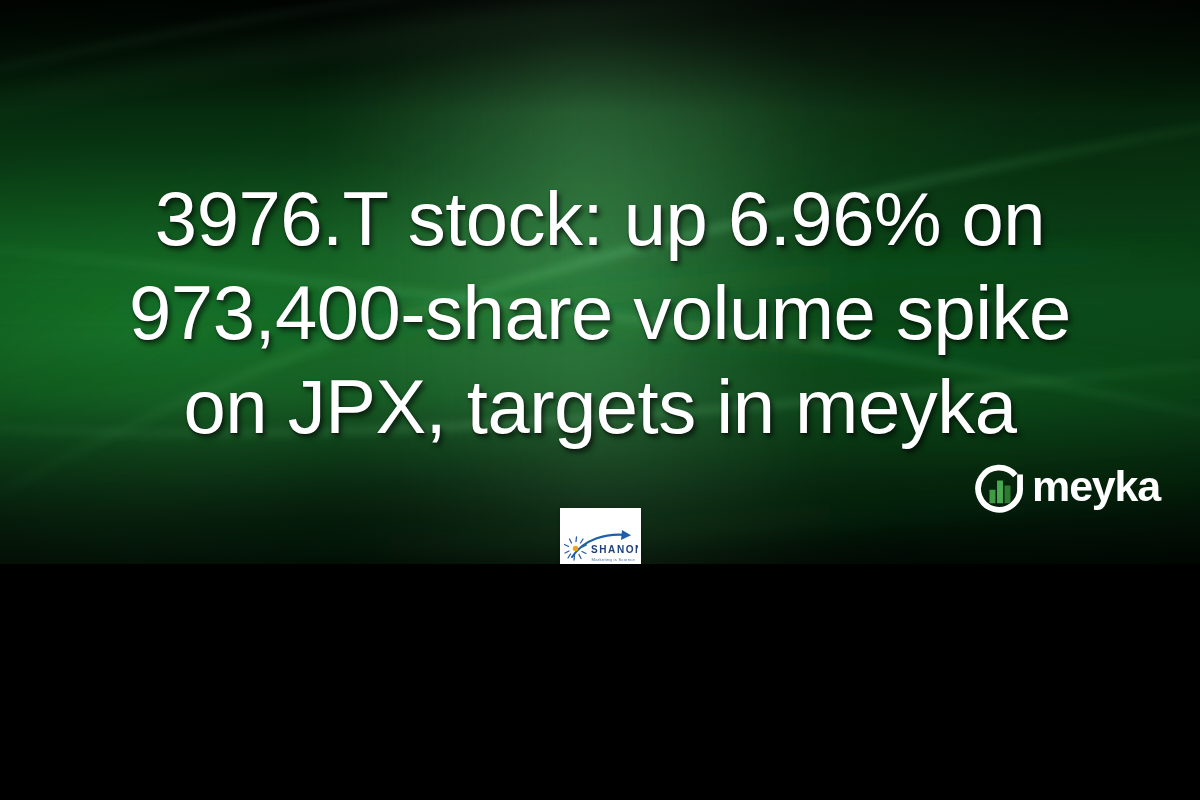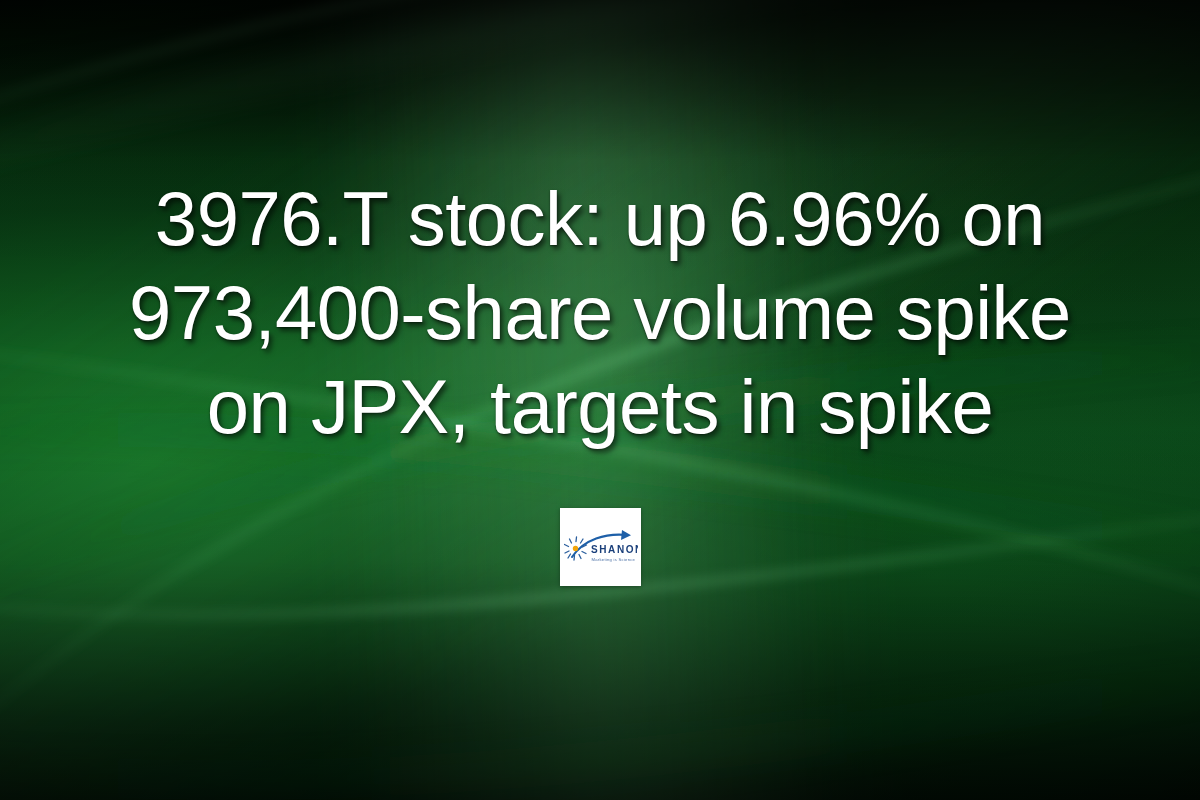--- a/index.html
+++ b/index.html
@@ -6,21 +6,21 @@
 
   html, body {
     width:1200px; height:800px;
     overflow:hidden;
     background:#000;
     font-family:"Liberation Sans", sans-serif;
   }
 
   #card {
     position:relative;
-    width:1200px; height:800px;
+    width:1200px; height:564px;
     overflow:hidden;
     background:#04260c;
   }
 
   
   .bg-layer { position:absolute; inset:0; }
 
   #bg-base {
     background:
       radial-gradient(125% 85% at 12% 58%,  rgba(22,120,40,0.95) 0%, rgba(10,70,24,0.55) 38%, rgba(2,22,7,0) 72%),
@@ -147,21 +147,21 @@
       <path d="M-60,905 C400,960 900,900 1520,820" fill="none" stroke="url(#gstreak2)" stroke-width="10" filter="url(#blurA)"></path>
       <path d="M-60,520 C420,470 900,560 1520,620" fill="none" stroke="url(#gdim)" stroke-width="30" filter="url(#blurB)"></path>
     </svg>
   </div>
 
   <div class="bg-layer" id="bg-vignette"></div>
 
   <h1 id="headline">
     <span class="line">3976.T stock: up 6.96% on</span>
     <span class="line">973,400-share volume spike</span>
-    <span class="line">on JPX, targets in spike</span>
+    <span class="line">on JPX, targets in meyka</span>
   </h1>
 
   <div id="company-logo">
     <svg viewBox="0 0 148 84" aria-hidden="true">
 
       <g>
         <path d="M16,62 C40,26 84,14 126,18" fill="none" stroke="#1d5fa8" stroke-width="4.2" stroke-linecap="round"></path>
         <path d="M116,8 L134,18.5 L114,28 Z" fill="#1d5fa8"></path>
       </g>
 
@@ -177,14 +177,26 @@
         <line x1="21" y1="59" x2="20" y2="68"></line>
         <line x1="13" y1="56" x2="8" y2="64"></line>
       </g>
       <circle cx="23" cy="45" r="5.4" fill="#f2a40b"></circle>
 
       <text x="54" y="54" font-family="'Liberation Sans', sans-serif" font-size="20" font-weight="700" letter-spacing="3.2" fill="#1a3f7a">SHANON</text>
       <text x="55" y="69" font-family="'Liberation Sans', sans-serif" font-size="8.4" font-weight="400" letter-spacing="0.5" fill="#4a6fa5">Marketing is Science</text>
     </svg>
   </div>
 
+  <div id="brand">
+    <svg id="brand-mark" viewBox="0 0 64 64" aria-hidden="true">
+
+      <path d="M49.5,17.5 A24,24 0 1 0 55,32" fill="none" stroke="#ffffff" stroke-width="6.6" stroke-linecap="butt"></path>
+      <rect x="51.6" y="16.5" width="6.6" height="16.5" fill="#ffffff"></rect>
+
+      <rect x="20" y="34" width="6.8" height="15.5" rx="0.6" fill="#3f9c45"></rect>
+      <rect x="28.6" y="23.5" width="6.8" height="26" rx="0.6" fill="#4aa851"></rect>
+      <rect x="37.2" y="29" width="6.8" height="20.5" rx="0.6" fill="#2f7a33"></rect>
+    </svg>
+    <span id="brand-name">meyka</span>
+  </div>
 
 </div>
 
 </body></html>

